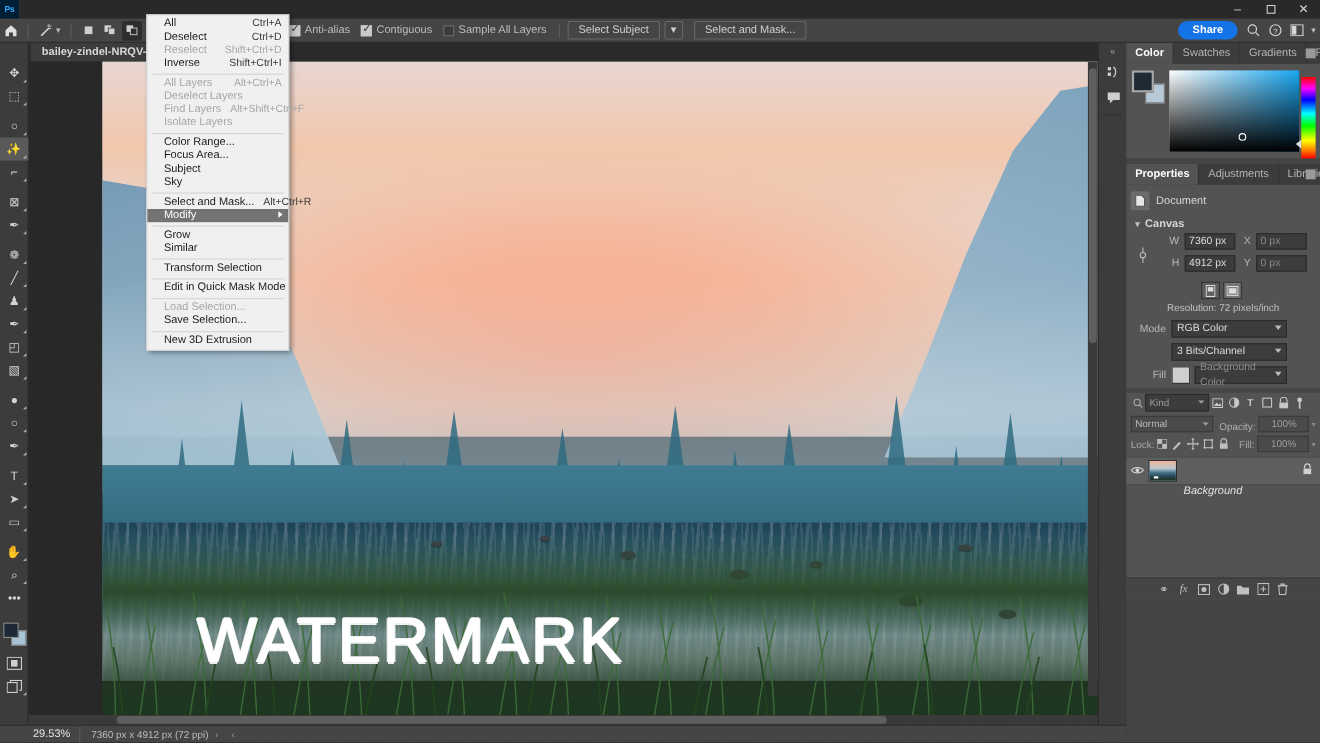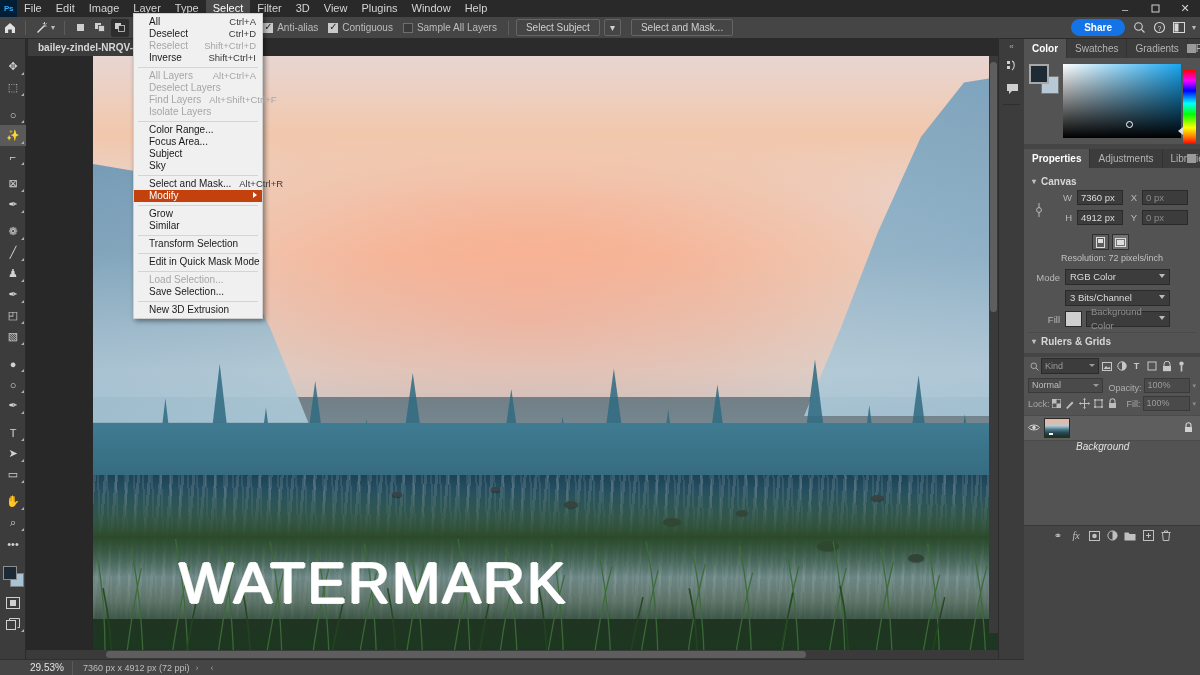--- a/index.html
+++ b/index.html
@@ -217,21 +217,21 @@
     padding: 2px 0; font-size: 10px;
   }
   .dd-item {
     height: 12px; line-height: 12px; padding: 0 6px 0 15px;
     display: flex; justify-content: space-between; position: relative;
     white-space: nowrap;
   }
   .dd-item .sc { color: #3a3a3a; font-size: 9.5px; padding-left: 8px; }
   .dd-item.dis { color: #a6a6a6; }
   .dd-item.dis .sc { color: #a6a6a6; }
-  .dd-item.hl { background: #c2410c; color: #fff; }
+  .dd-item.hl { background: #737373; color: #fff; }
   .dd-item .arrow {
     position: absolute; right: 5px; top: 2px;
     border-top: 3.5px solid transparent; border-bottom: 3.5px solid transparent;
     border-left: 4px solid currentColor;
   }
   .dd-sep { height: 1px; background: #d4d4d4; margin: 2.5px 4px; }
   .submenu {
     position: absolute; left: 263px; top: 189px; width: 82px;
     background: #f0f0f0; border: 1px solid #cfcfcf;
     box-shadow: 2px 2px 5px rgba(0,0,0,.45); z-index: 95;
@@ -346,21 +346,21 @@
     height: 15px; width: 82px; font-size: 9px; line-height: 13px;
     padding: 0 3px; position: relative;
   }
   .blend-sel .cv { position: absolute; right: 3px; top: 5px;
     border-left: 3px solid transparent; border-right: 3px solid transparent;
     border-top: 3.5px solid #999; }
   .op-lbl { font-size: 9px; color: #b0b0b0; margin: 5px 3px 0 5px; }
   .op-val {
     background: #4a4a4a; border: 1px solid #3a3a3a; color: #9d9d9d;
     height: 15px; width: 50px; font-size: 9px; line-height: 13px;
-    padding: 0 2px; 
+    padding: 0 2px; text-align: center;
   }
   .lock-row { display: flex; align-items: center; margin: 0 4px 4px;
     font-size: 9px; color: #a8a8a8; }
   .lock-ico { width: 15px; height: 15px; display: flex; align-items: center;
     justify-content: center; color: #bdbdbd; font-size: 9px; }
   .layer-item {
     display: flex; align-items: center; height: 26px; background: #5e5e5e;
     border-top: 1px solid #4b4b4b; border-bottom: 1px solid #4b4b4b;
   }
   .layer-eye { width: 20px; text-align: center; color: #d6d6d6; font-size: 9px; }
@@ -390,34 +390,20 @@
     border-left: 1px solid #5a5a5a; height: 14px; line-height: 14px; }
   .sb-ar { color: #9a9a9a; font-size: 9px; padding: 0 6px; }
 </style>
 </head>
 <body>
 
 <div id="app">
 
   <div class="menubar">
     <div class="ps-logo">Ps</div>
-    <div id="menu-items" style="display:flex">
-        <div class="mi">File</div>
-        <div class="mi">Edit</div>
-        <div class="mi">Image</div>
-        <div class="mi">Layer</div>
-        <div class="mi">Type</div>
-        <div class="mi active">Select</div>
-        <div class="mi">Filter</div>
-        <div class="mi">3D</div>
-        <div class="mi">View</div>
-        <div class="mi">Plugins</div>
-        <div class="mi">Window</div>
-        <div class="mi">Help</div>
-      </div>
     <div class="win-ctl">
       <div>–</div>
       <div>
         <svg width="9" height="9" viewBox="0 0 9 9">
             <rect x="1" y="1" width="7" height="7" fill="none" stroke="#d0d0d0" stroke-width="1"></rect>
           </svg>
       </div>
       <div>✕</div>
     </div>
   </div>
@@ -860,20 +846,28 @@
 
     <div class="panel-tabs" style="margin-top:5px">
       <div id="prop-tabs" style="display:flex">
           <div class="ptab on">Properties</div>
           <div class="ptab">Adjustments</div>
           <div class="ptab">Libraries</div>
         </div>
       <div class="pmenu"></div>
     </div>
     <div class="panel-body" style="height:185px;padding:4px 4px 0;position:relative">
+      <div style="display:flex;align-items:center;height:20px;margin-bottom:2px">
+        <span style="width:17px;height:17px;display:flex;align-items:center;justify-content:center;background:#6b6b6b;margin-right:6px">
+          <svg width="9" height="11" viewBox="0 0 9 11">
+              <path d="M0.5 0.5h5l3 3v7h-8z" fill="#e6e6e6" stroke="#333" stroke-width="0.7"></path>
+            </svg>
+        </span>
+        <span style="font-size:10px;color:#d8d8d8">Document</span>
+      </div>
       <div class="sect-hdr">
         <span class="chev">▾</span>
         <span>Canvas</span>
       </div>
       <div style="display:flex;padding-left:4px">
         <div style="width:14px;display:flex;align-items:center;justify-content:center">
           <svg width="8" height="18" viewBox="0 0 8 18">
               <path d="M4 2v5M4 11v5" stroke="#b9b9b9" stroke-width="1"></path>
               <circle cx="4" cy="9" r="2.4" fill="none" stroke="#b9b9b9" stroke-width="1"></circle>
             </svg>

